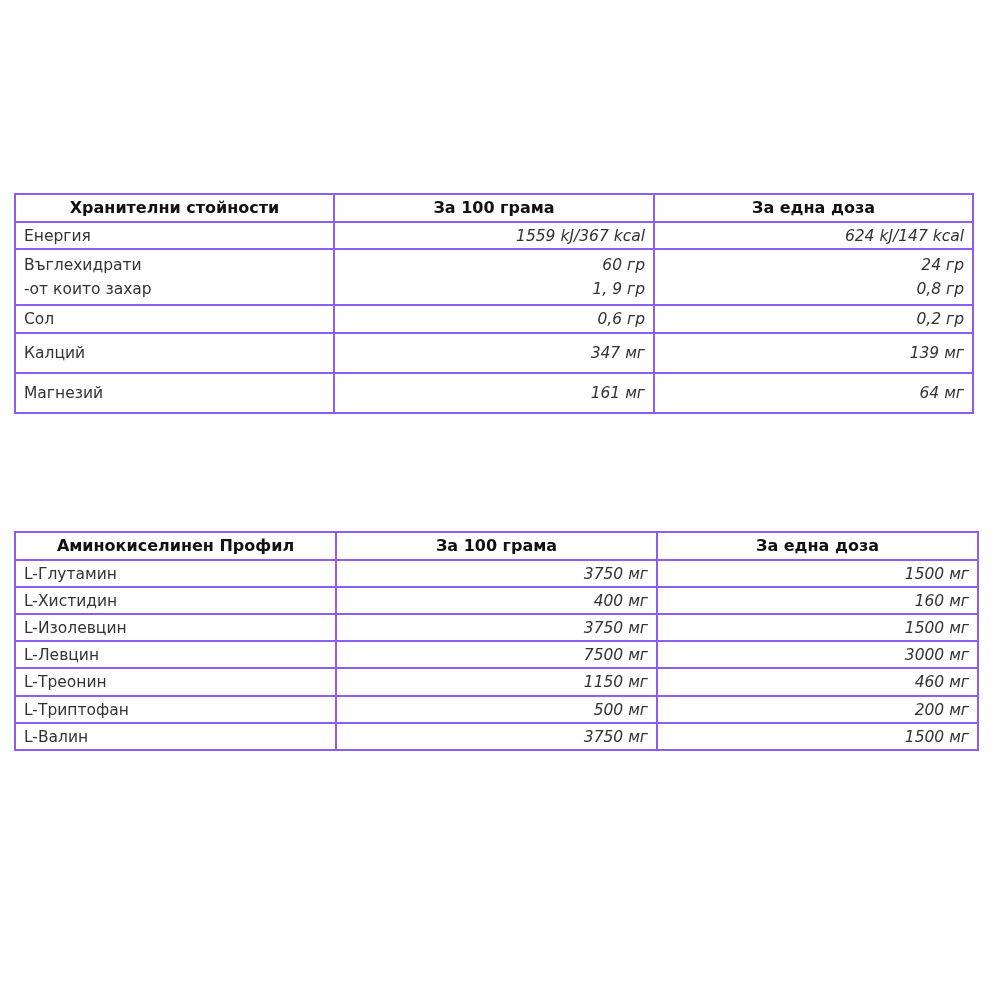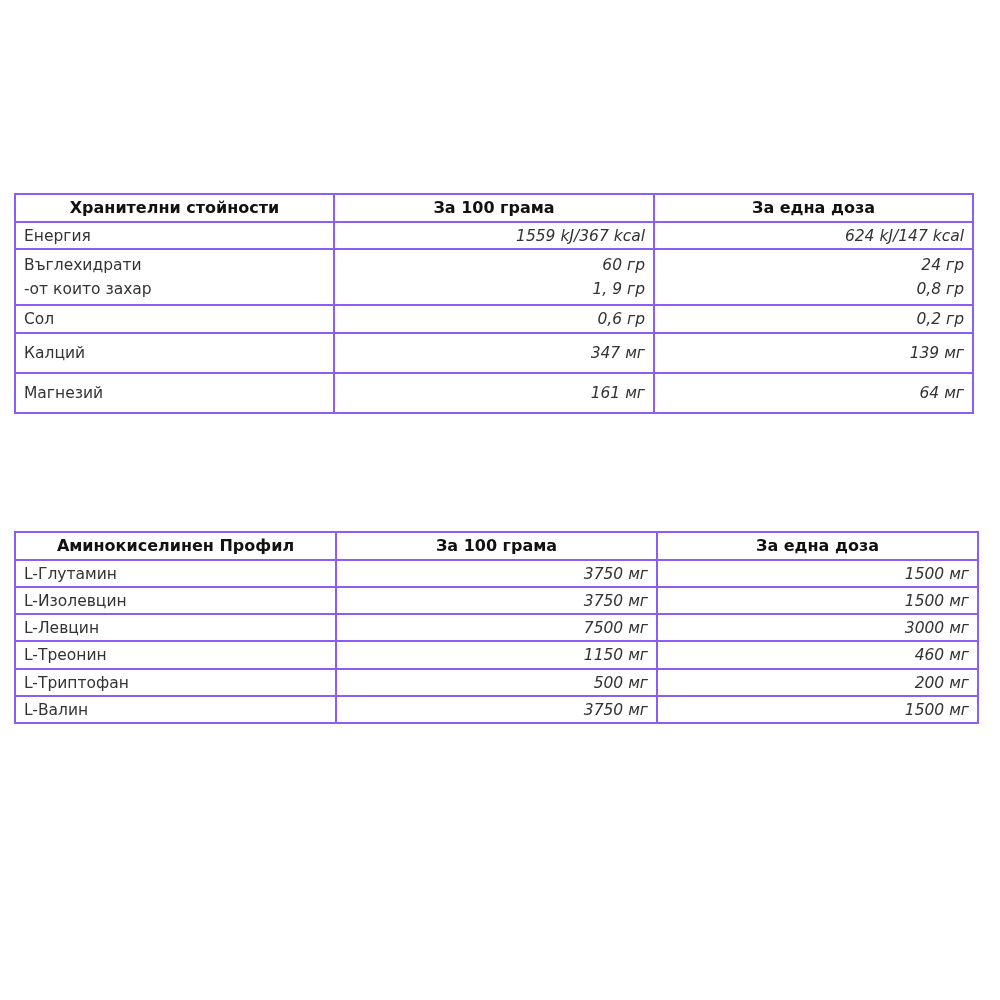--- a/index.html
+++ b/index.html
@@ -115,20 +115,25 @@
       <th>За една доза</th>
     </tr>
   </thead>
   <tbody id="t2body">
       <tr>
         <td class="name">L-Глутамин</td>
         <td class="val">3750 мг</td>
         <td class="val">1500 мг</td>
       </tr>
       <tr>
+        <td class="name">L-Хистидин</td>
+        <td class="val">400 мг</td>
+        <td class="val">160 мг</td>
+      </tr>
+      <tr>
         <td class="name">L-Изолевцин</td>
         <td class="val">3750 мг</td>
         <td class="val">1500 мг</td>
       </tr>
       <tr>
         <td class="name">L-Левцин</td>
         <td class="val">7500 мг</td>
         <td class="val">3000 мг</td>
       </tr>
       <tr class="tall">

